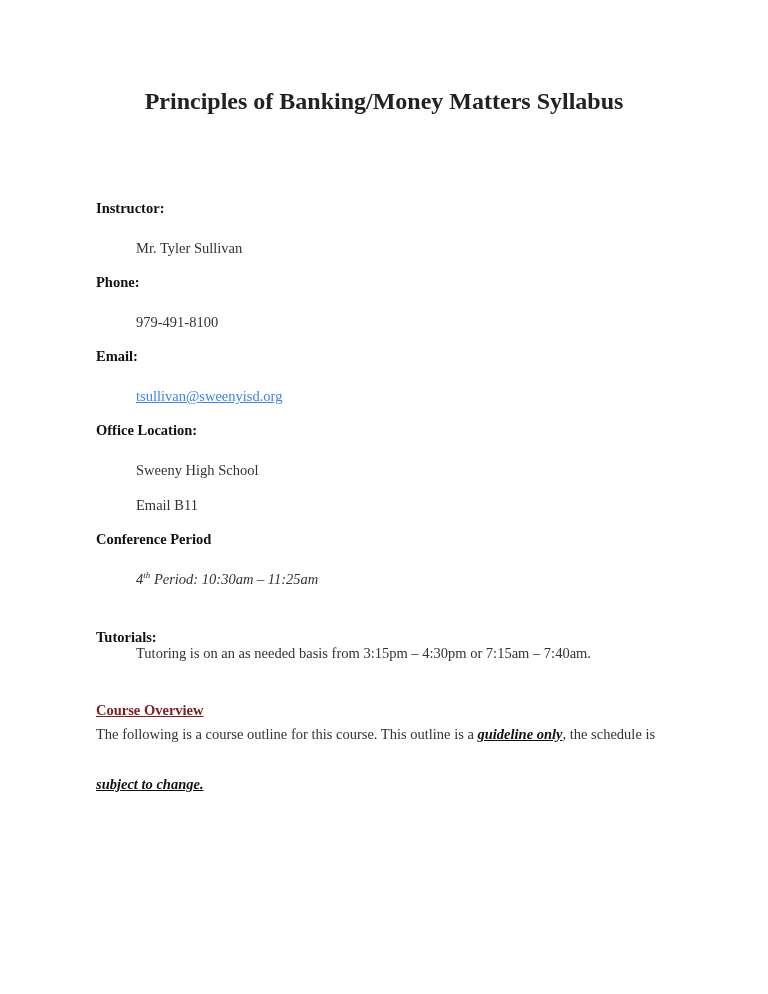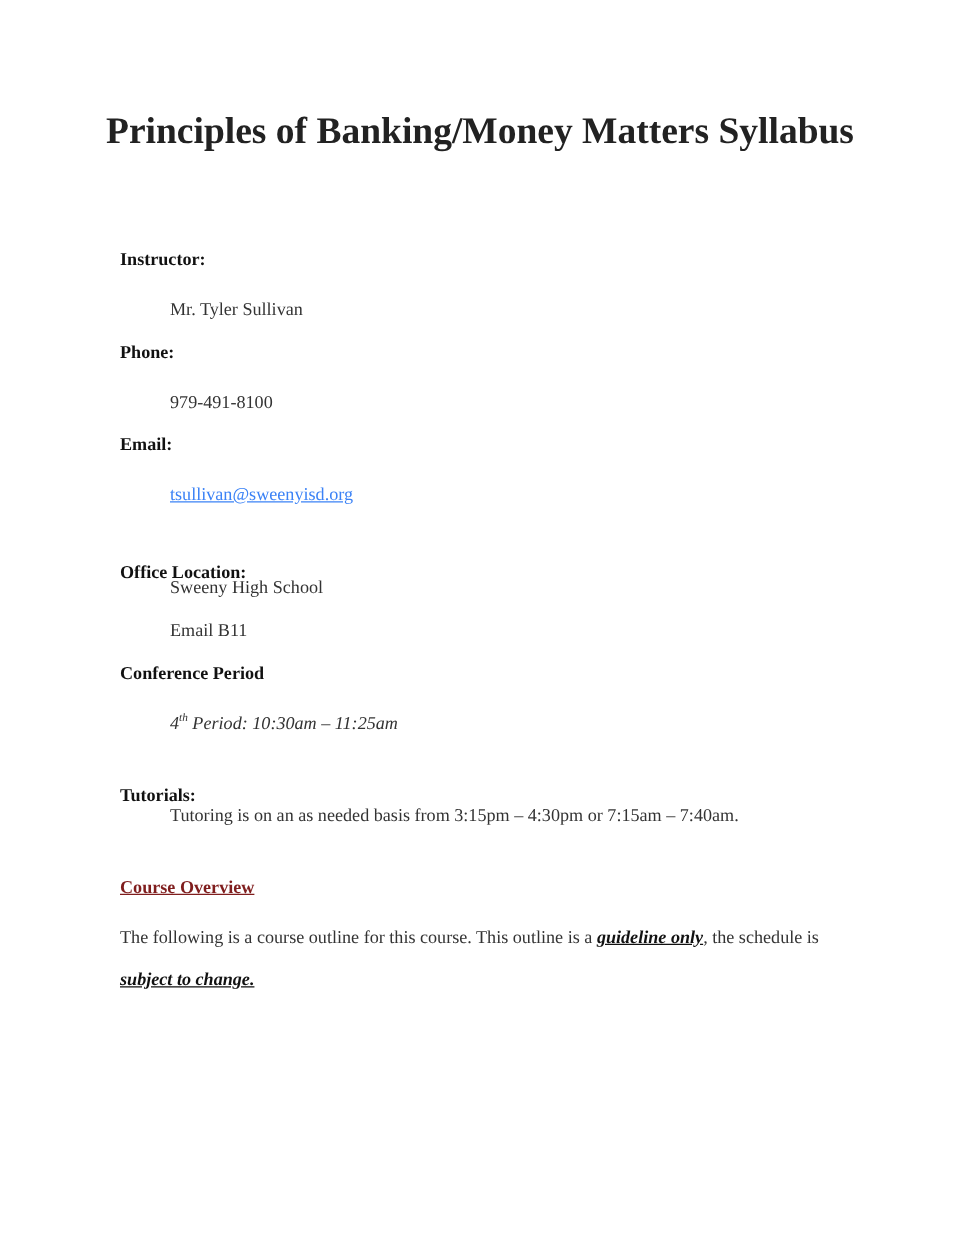--- a/index.html
+++ b/index.html
@@ -1,19 +1,19 @@
 <!DOCTYPE html>
 <html><head>
   <meta charset="utf-8">
   <style>
     html, body { margin: 0; padding: 0; background: #ffffff; }
     body { width: 768px; height: 994px; position: relative; overflow: hidden;
            font-family: "Liberation Serif", "DejaVu Serif", serif; color: #222222; }
     .title { position: absolute; left: 0; width: 768px; top: 88px; text-align: center;
-             font-weight: bold; font-size: 30px; color: #222222; letter-spacing: 0px; }
+             font-weight: bold; font-size: 24px; color: #222222; letter-spacing: 0px; }
     .label { position: absolute; left: 96px; font-weight: bold; font-size: 14.5px; color: #111111; }
     .val { position: absolute; left: 136px; font-size: 14.5px; color: #333333; }
     .link { color: #3b82f6; text-decoration: underline; cursor: pointer; }
     sup { font-size: 9px; vertical-align: super; line-height: 0; }
     .section { position: absolute; left: 96px; font-weight: bold; font-size: 14.5px; text-decoration: underline; color: #7f1d1d; }
     .para { position: absolute; left: 96px; font-size: 14.5px; color: #333333; white-space: nowrap; }
     .emph { font-weight: bold; font-style: italic; text-decoration: underline; color: #111111; }
   </style>
 </head>
 <body>
@@ -23,27 +23,27 @@
 
   <div class="label" style="top:200px;">Instructor:</div>
   <div class="val" style="top:240px;">Mr. Tyler Sullivan</div>
 
   <div class="label" style="top:274px;">Phone:</div>
   <div class="val" style="top:314px;">979-491-8100</div>
 
   <div class="label" style="top:348px;">Email:</div>
   <div class="val link" style="top:388px;">tsullivan@sweenyisd.org</div>
 
-  <div class="label" style="top:422px;margin-top:28px;">Office Location:</div>
+  <div class="label" style="top:422px;">Office Location:</div>
   <div class="val" style="top:462px;">Sweeny High School</div>
   <div class="val" style="top:497px;">Email B11</div>
 
   <div class="label" style="top:531px;">Conference Period</div>
   <div class="val" style="top:571px;font-style:italic;"><span>4</span><sup>th</sup><span> Period: 10:30am – 11:25am</span></div>
 
   <div class="label" style="top:605px;margin-top:24px;">Tutorials:</div>
   <div class="val" style="top:645px;">Tutoring is on an as needed basis from 3:15pm – 4:30pm or 7:15am – 7:40am.</div>
 
   <div class="section" style="top:702px;">Course Overview</div>
 
-  <div class="para" style="top:742px;text-align:center;"><span>The following is a course outline for this course. This outline is a </span><span class="emph">guideline only</span><span>, the schedule is</span></div>
+  <div class="para" style="top:726px;text-align:center;"><span>The following is a course outline for this course. This outline is a </span><span class="emph">guideline only</span><span>, the schedule is</span></div>
   <div class="para" style="top:776px;"><span class="emph">subject to change.</span></div>
 </div>
 
 </body></html>

